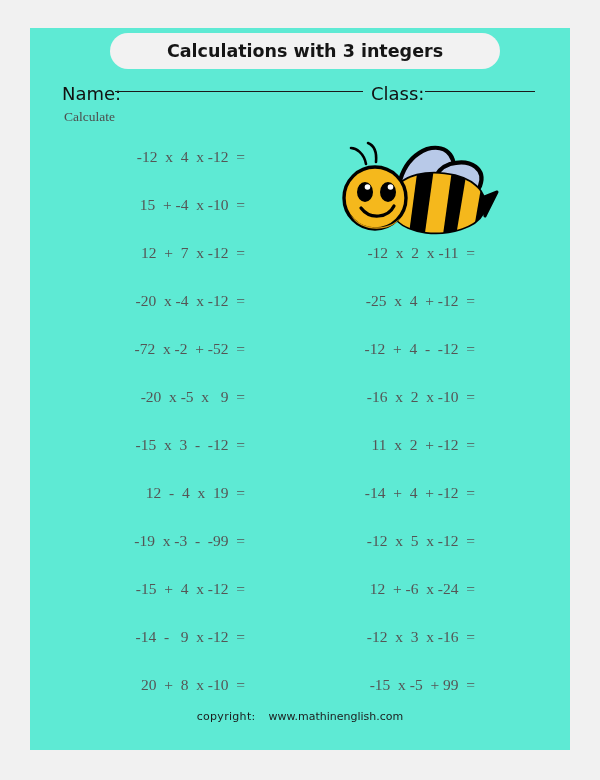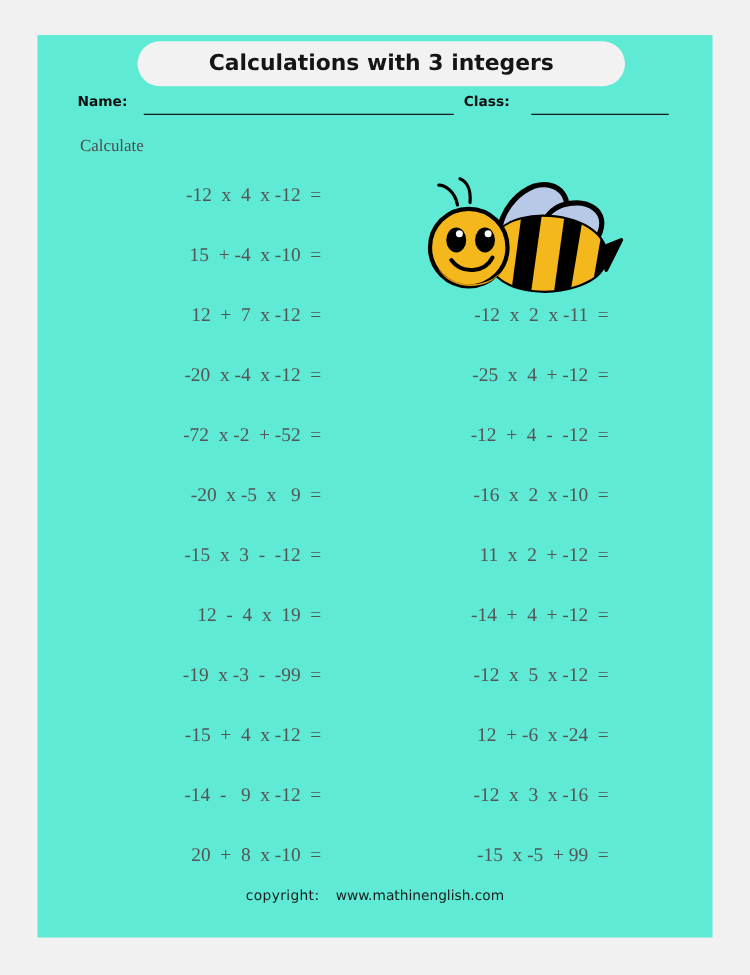--- a/index.html
+++ b/index.html
@@ -49,24 +49,24 @@
   .field-row {
     position: absolute;
     left: 0;
     top: 44px;
     width: 540px;
     height: 30px;
   }
   .field-label {
     position: absolute;
     font-family: "DejaVu Sans", sans-serif;
-    font-size: 11px;
-    font-weight: bold;
+    font-size: 18px;
+    font-weight: normal;
     color: #111111;
-    top: 0px;
+    top: 12px;
     line-height: 20px;
   }
   .lbl-name { left: 32px; }
   .lbl-class { left: 341px; }
   .field-line {
     position: absolute;
     top: 19px;
     height: 0;
     border-bottom: 1.6px solid #1a1a1a;
   }
@@ -94,21 +94,20 @@
   }
   .cell {
     position: absolute;
     top: 0;
     height: 48px;
     line-height: 48px;
     font-family: "Liberation Serif", serif;
     font-size: 15.5px;
     color: #555555;
     white-space: pre;
-    margin-left: 12px;
   }
   .cell-left  { left: 0px;   width: 215px; text-align: right; }
   .cell-right { left: 230px; width: 215px; text-align: right; }
   
   .footer {
     position: absolute;
     left: 0;
     top: 646px;
     width: 540px;
     text-align: center;

